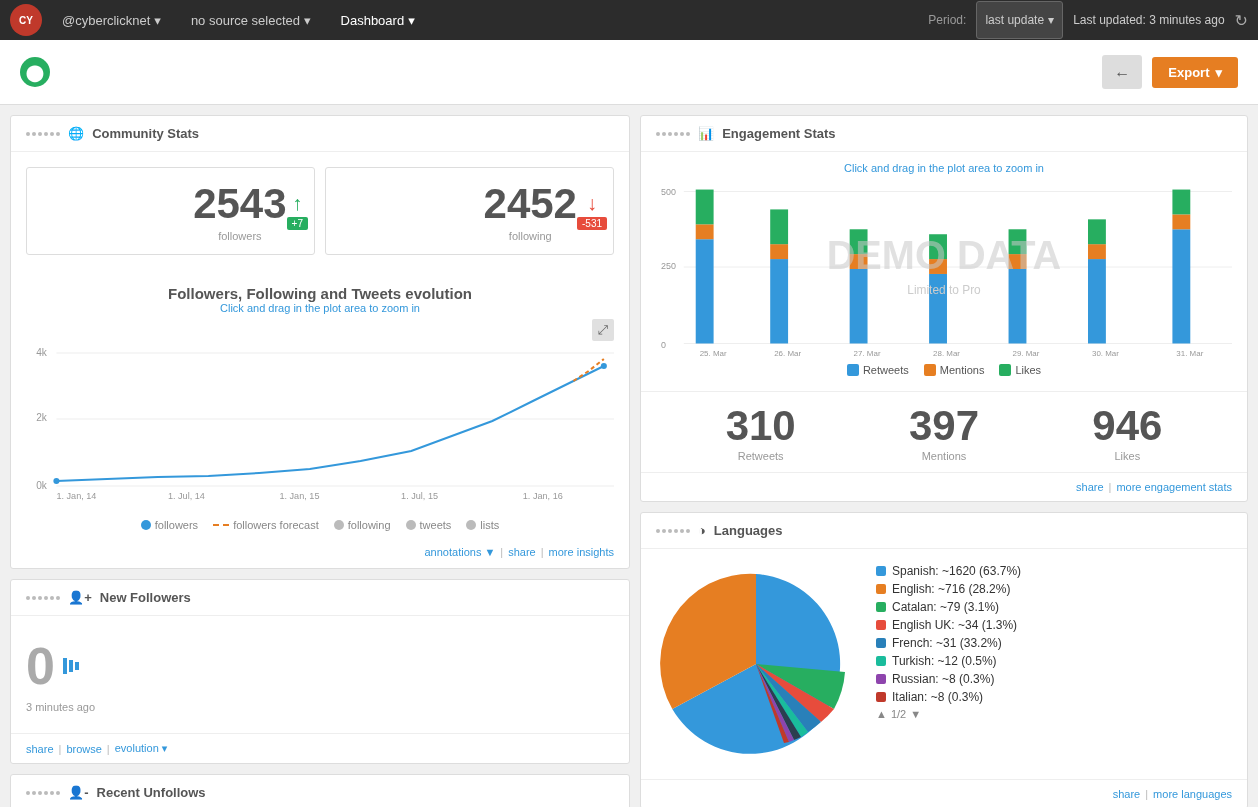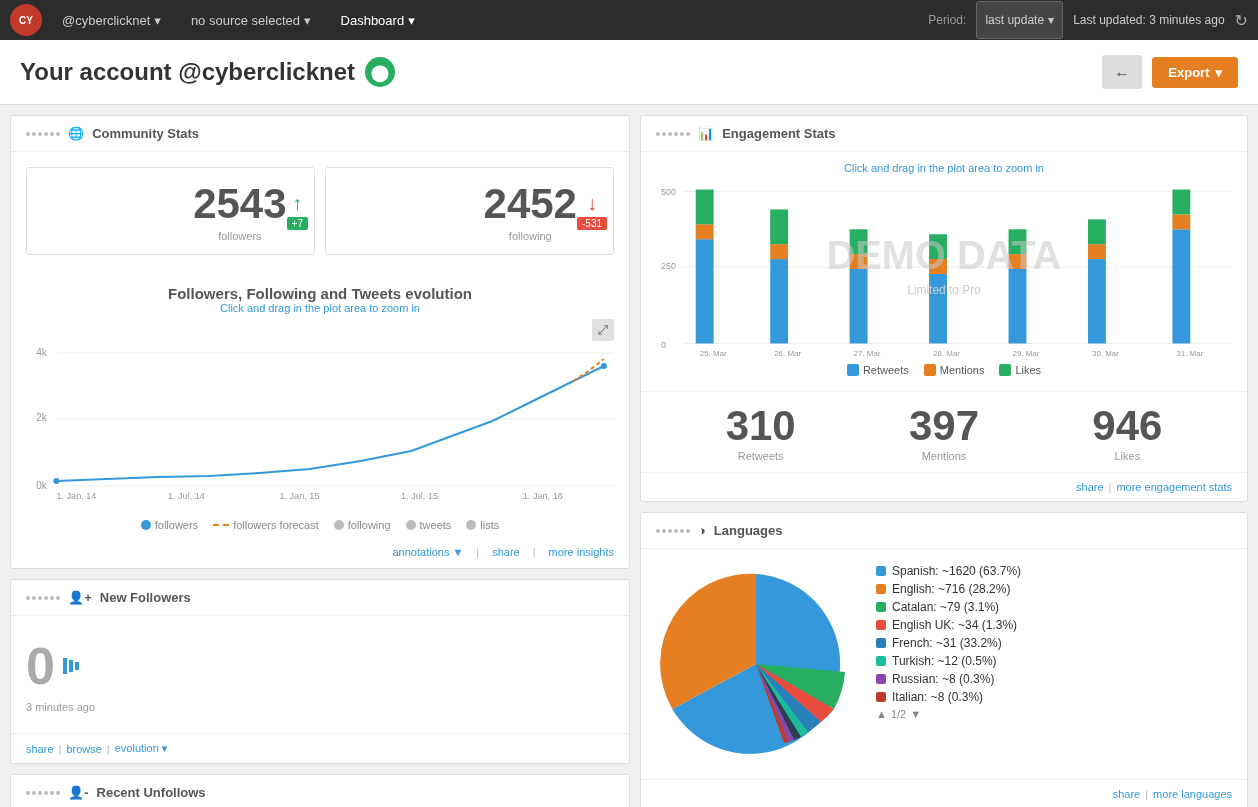--- a/index.html
+++ b/index.html
@@ -138,21 +138,21 @@
     .chart-legend {
       display: flex; gap: 15px; justify-content: center; padding: 5px 0 10px;
       font-size: 11px; color: #888; flex-wrap: wrap;
     }
     .legend-item { display: flex; align-items: center; gap: 4px; }
     .legend-dot { width: 10px; height: 10px; border-radius: 50%; }
     .legend-line { width: 16px; height: 2px; }
 
     
     .chart-actions {
-      display: flex; align-items: center; gap: 13px; justify-content: flex-end;
+      display: flex; align-items: center; gap: 5px; justify-content: flex-end;
       padding: 5px 15px 10px; font-size: 11px; color: #3498db;
     }
     .chart-actions span { cursor: pointer; }
     .chart-actions .sep { color: #bbb; }
 
     
     .info-panel-content {
       padding: 20px 15px;
       display: flex; align-items: flex-start; gap: 20px;
     }
@@ -260,21 +260,20 @@
       <span>last update</span>
       <span>▾</span>
     </div>
     <span>Last updated: 3 minutes ago</span>
     <span class="refresh-icon">↻</span>
   </div>
 </div>
 
 <div class="page-header">
   <div class="page-title">
-    <span>Your account @cyberclicknet</span>
     <div class="title-icon">⬤</div>
   </div>
   <div class="header-actions">
     <button class="back-btn">←</button>
     <button class="export-btn">
       <span>Export</span>
       <span>▾</span>
     </button>
   </div>
 </div>

